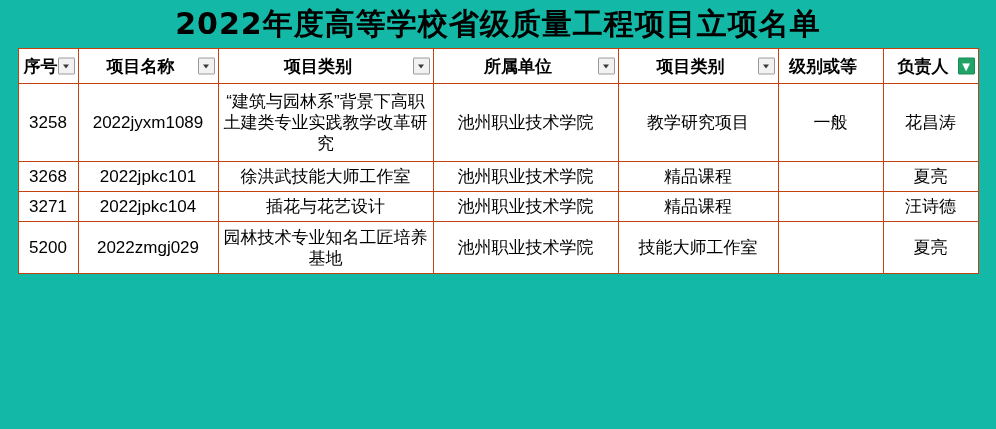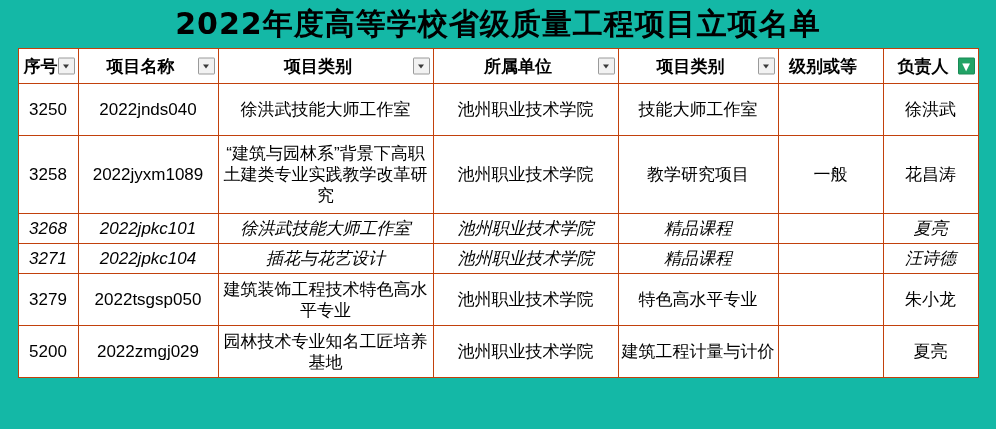--- a/index.html
+++ b/index.html
@@ -97,21 +97,21 @@
     line-height: 10px;
     font-family: "DejaVu Sans", sans-serif;
   }
   td.name-cell, td.unit-cell, td.cat-cell, td.code-cell {
     font-size: 17px;
   }
   td.wrap {
     line-height: 22px;
   }
   .r-tall2 { height: 78px; }
-  .r-norm { height: 30px; font-style: italic; }
+  .r-norm { height: 30px; }
   .r-mid { height: 52px; }
 </style>
 </head>
 <body>
 
 <div class="sheet">
 
   <div class="title-block">
     <div class="title-line">2022年度高等学校省级质量工程项目立项名单</div>
   </div>
@@ -163,29 +163,20 @@
         </th>
         <th>
           <span>负责人</span>
           <span class="filter-btn active">
               <span class="caret-glyph">▼</span>
             </span>
         </th>
       </tr>
     </thead>
     <tbody>
-      <tr class="r-mid">
-        <td>3250</td>
-        <td class="code-cell">2022jnds040</td>
-        <td class="name-cell wrap">徐洪武技能大师工作室</td>
-        <td class="unit-cell">池州职业技术学院</td>
-        <td class="cat-cell wrap">技能大师工作室</td>
-        <td></td>
-        <td>徐洪武</td>
-      </tr>
       <tr class="r-tall2">
         <td>3258</td>
         <td class="code-cell">2022jyxm1089</td>
         <td class="name-cell wrap">“建筑与园林系”背景下高职土建类专业实践教学改革研究</td>
         <td class="unit-cell">池州职业技术学院</td>
         <td class="cat-cell">教学研究项目</td>
         <td>一般</td>
         <td>花昌涛</td>
       </tr>
       <tr class="r-norm">
@@ -200,33 +191,24 @@
       <tr class="r-norm">
         <td>3271</td>
         <td class="code-cell">2022jpkc104</td>
         <td class="name-cell">插花与花艺设计</td>
         <td class="unit-cell">池州职业技术学院</td>
         <td class="cat-cell">精品课程</td>
         <td></td>
         <td>汪诗德</td>
       </tr>
       <tr class="r-mid">
-        <td>3279</td>
-        <td class="code-cell">2022tsgsp050</td>
-        <td class="name-cell wrap">建筑装饰工程技术特色高水平专业</td>
-        <td class="unit-cell">池州职业技术学院</td>
-        <td class="cat-cell wrap">特色高水平专业</td>
-        <td></td>
-        <td>朱小龙</td>
-      </tr>
-      <tr class="r-mid">
         <td>5200</td>
         <td class="code-cell">2022zmgj029</td>
         <td class="name-cell wrap">园林技术专业知名工匠培养基地</td>
         <td class="unit-cell">池州职业技术学院</td>
-        <td class="cat-cell wrap">建筑工程计量与计价</td>
+        <td class="cat-cell wrap">技能大师工作室</td>
         <td></td>
         <td>夏亮</td>
       </tr>
     </tbody>
   </table>
 
 </div>
 
 </body></html>

